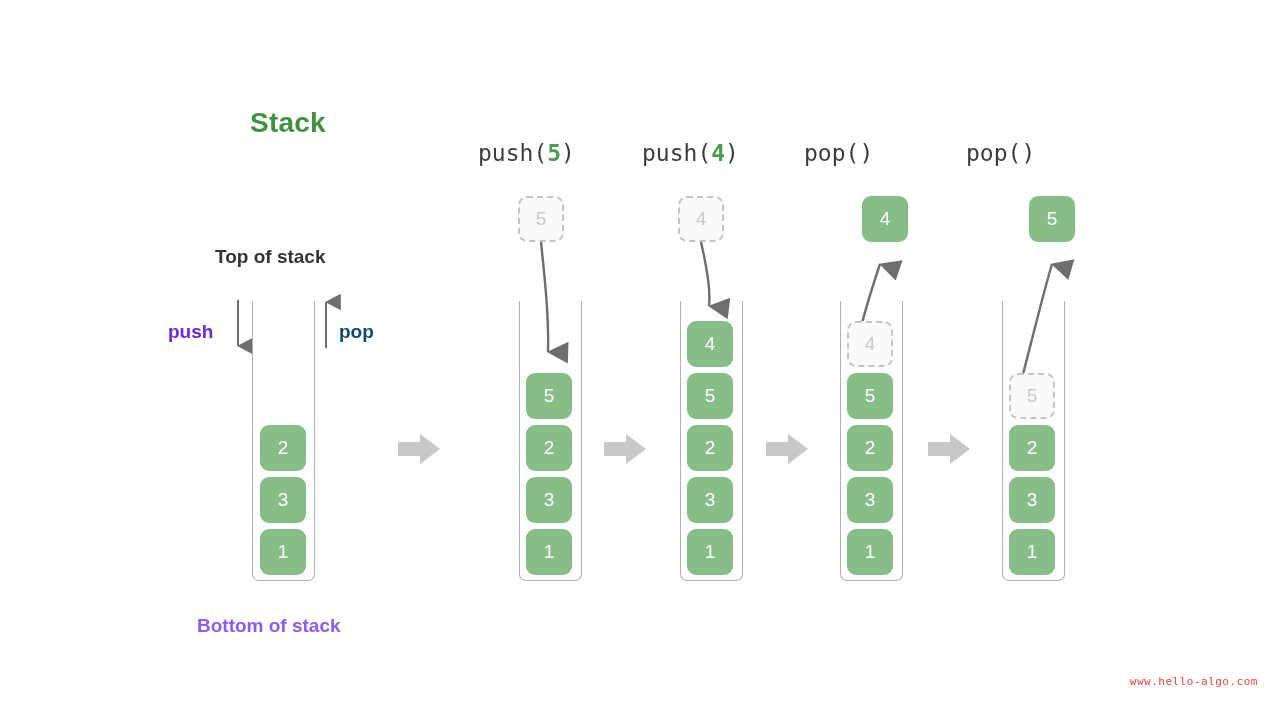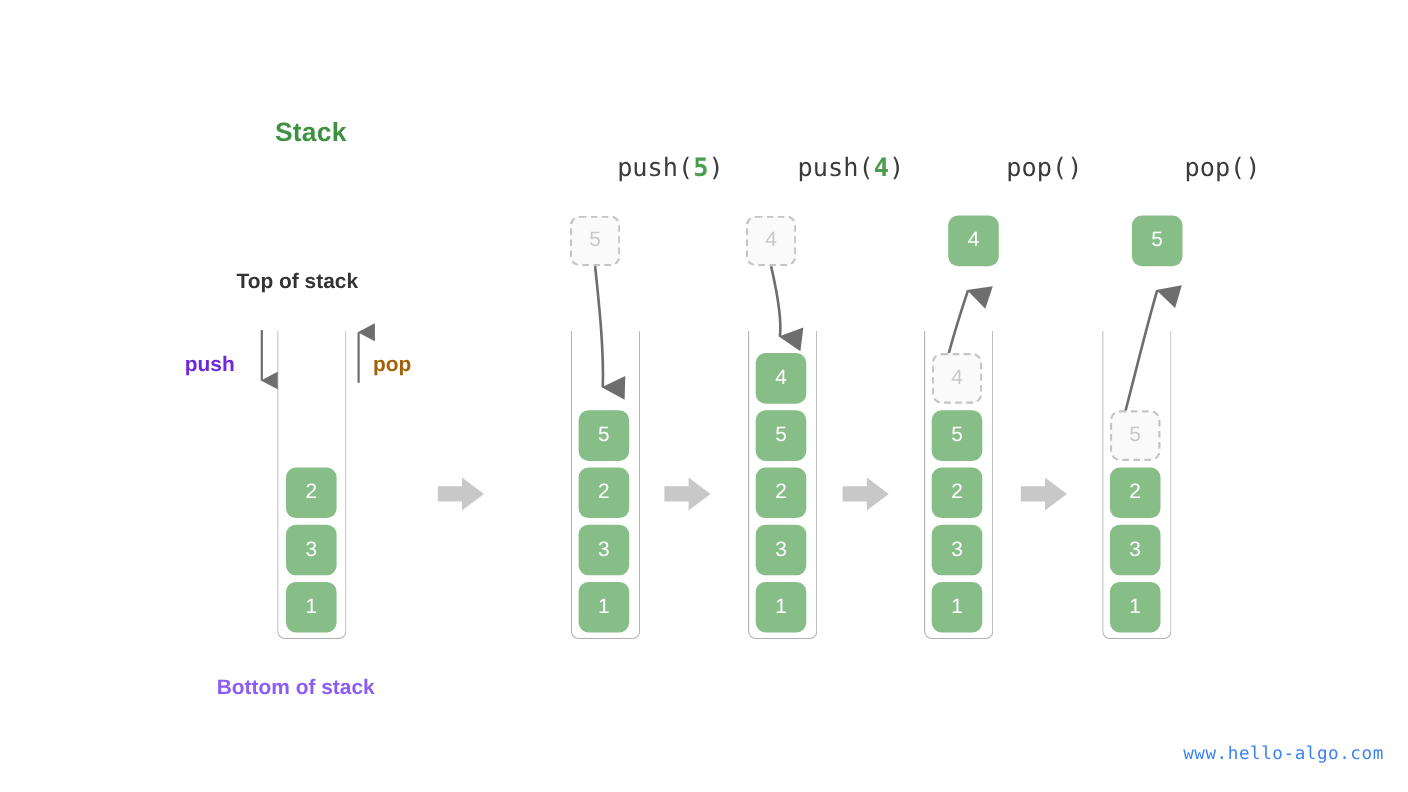--- a/index.html
+++ b/index.html
@@ -20,21 +20,21 @@
   .canvas {
     position: absolute;
     inset: 0;
   }
 
   
   .stack-title {
     position: absolute;
     left: 250px;
     top: 107px;
-    font-size: 24px;
+    font-size: 28px;
     font-weight: bold;
     color: #3f9142;
     letter-spacing: 0.2px;
   }
 
   .label-top {
     position: absolute;
     left: 215px;
     top: 246px;
     font-size: 19px;
@@ -62,29 +62,29 @@
     font-weight: bold;
     color: #6d28d9;
   }
 
   .label-pop {
     position: absolute;
     left: 339px;
     top: 321px;
     font-size: 19px;
     font-weight: bold;
-    color: #a16207;
+    color: #0c4a6e;
   }
 
   
   .op-caption {
     position: absolute;
     top: 140px;
     width: 180px;
-    text-align: right;
+    text-align: left;
     font-family: "DejaVu Sans Mono", monospace;
     font-size: 23px;
     color: #3b3b3b;
     white-space: nowrap;
   }
   .op-caption .arg { color: #4a9d4d; font-weight: bold; }
 
   
   .stack-box {
     position: absolute;
@@ -125,22 +125,22 @@
     height: 34px;
   }
 
   svg { overflow: visible; }
 
   .watermark {
     position: absolute;
     right: 22px;
     top: 675px;
     font-family: "DejaVu Sans Mono", monospace;
-    font-size: 16px;
-    color: #3b82f6;
+    font-size: 11px;
+    color: #ef4444;
     letter-spacing: 0.5px;
   }
 </style>
 </head>
 <body>
 
 <div class="canvas">
 
   <div class="stack-title">Stack</div>
 

